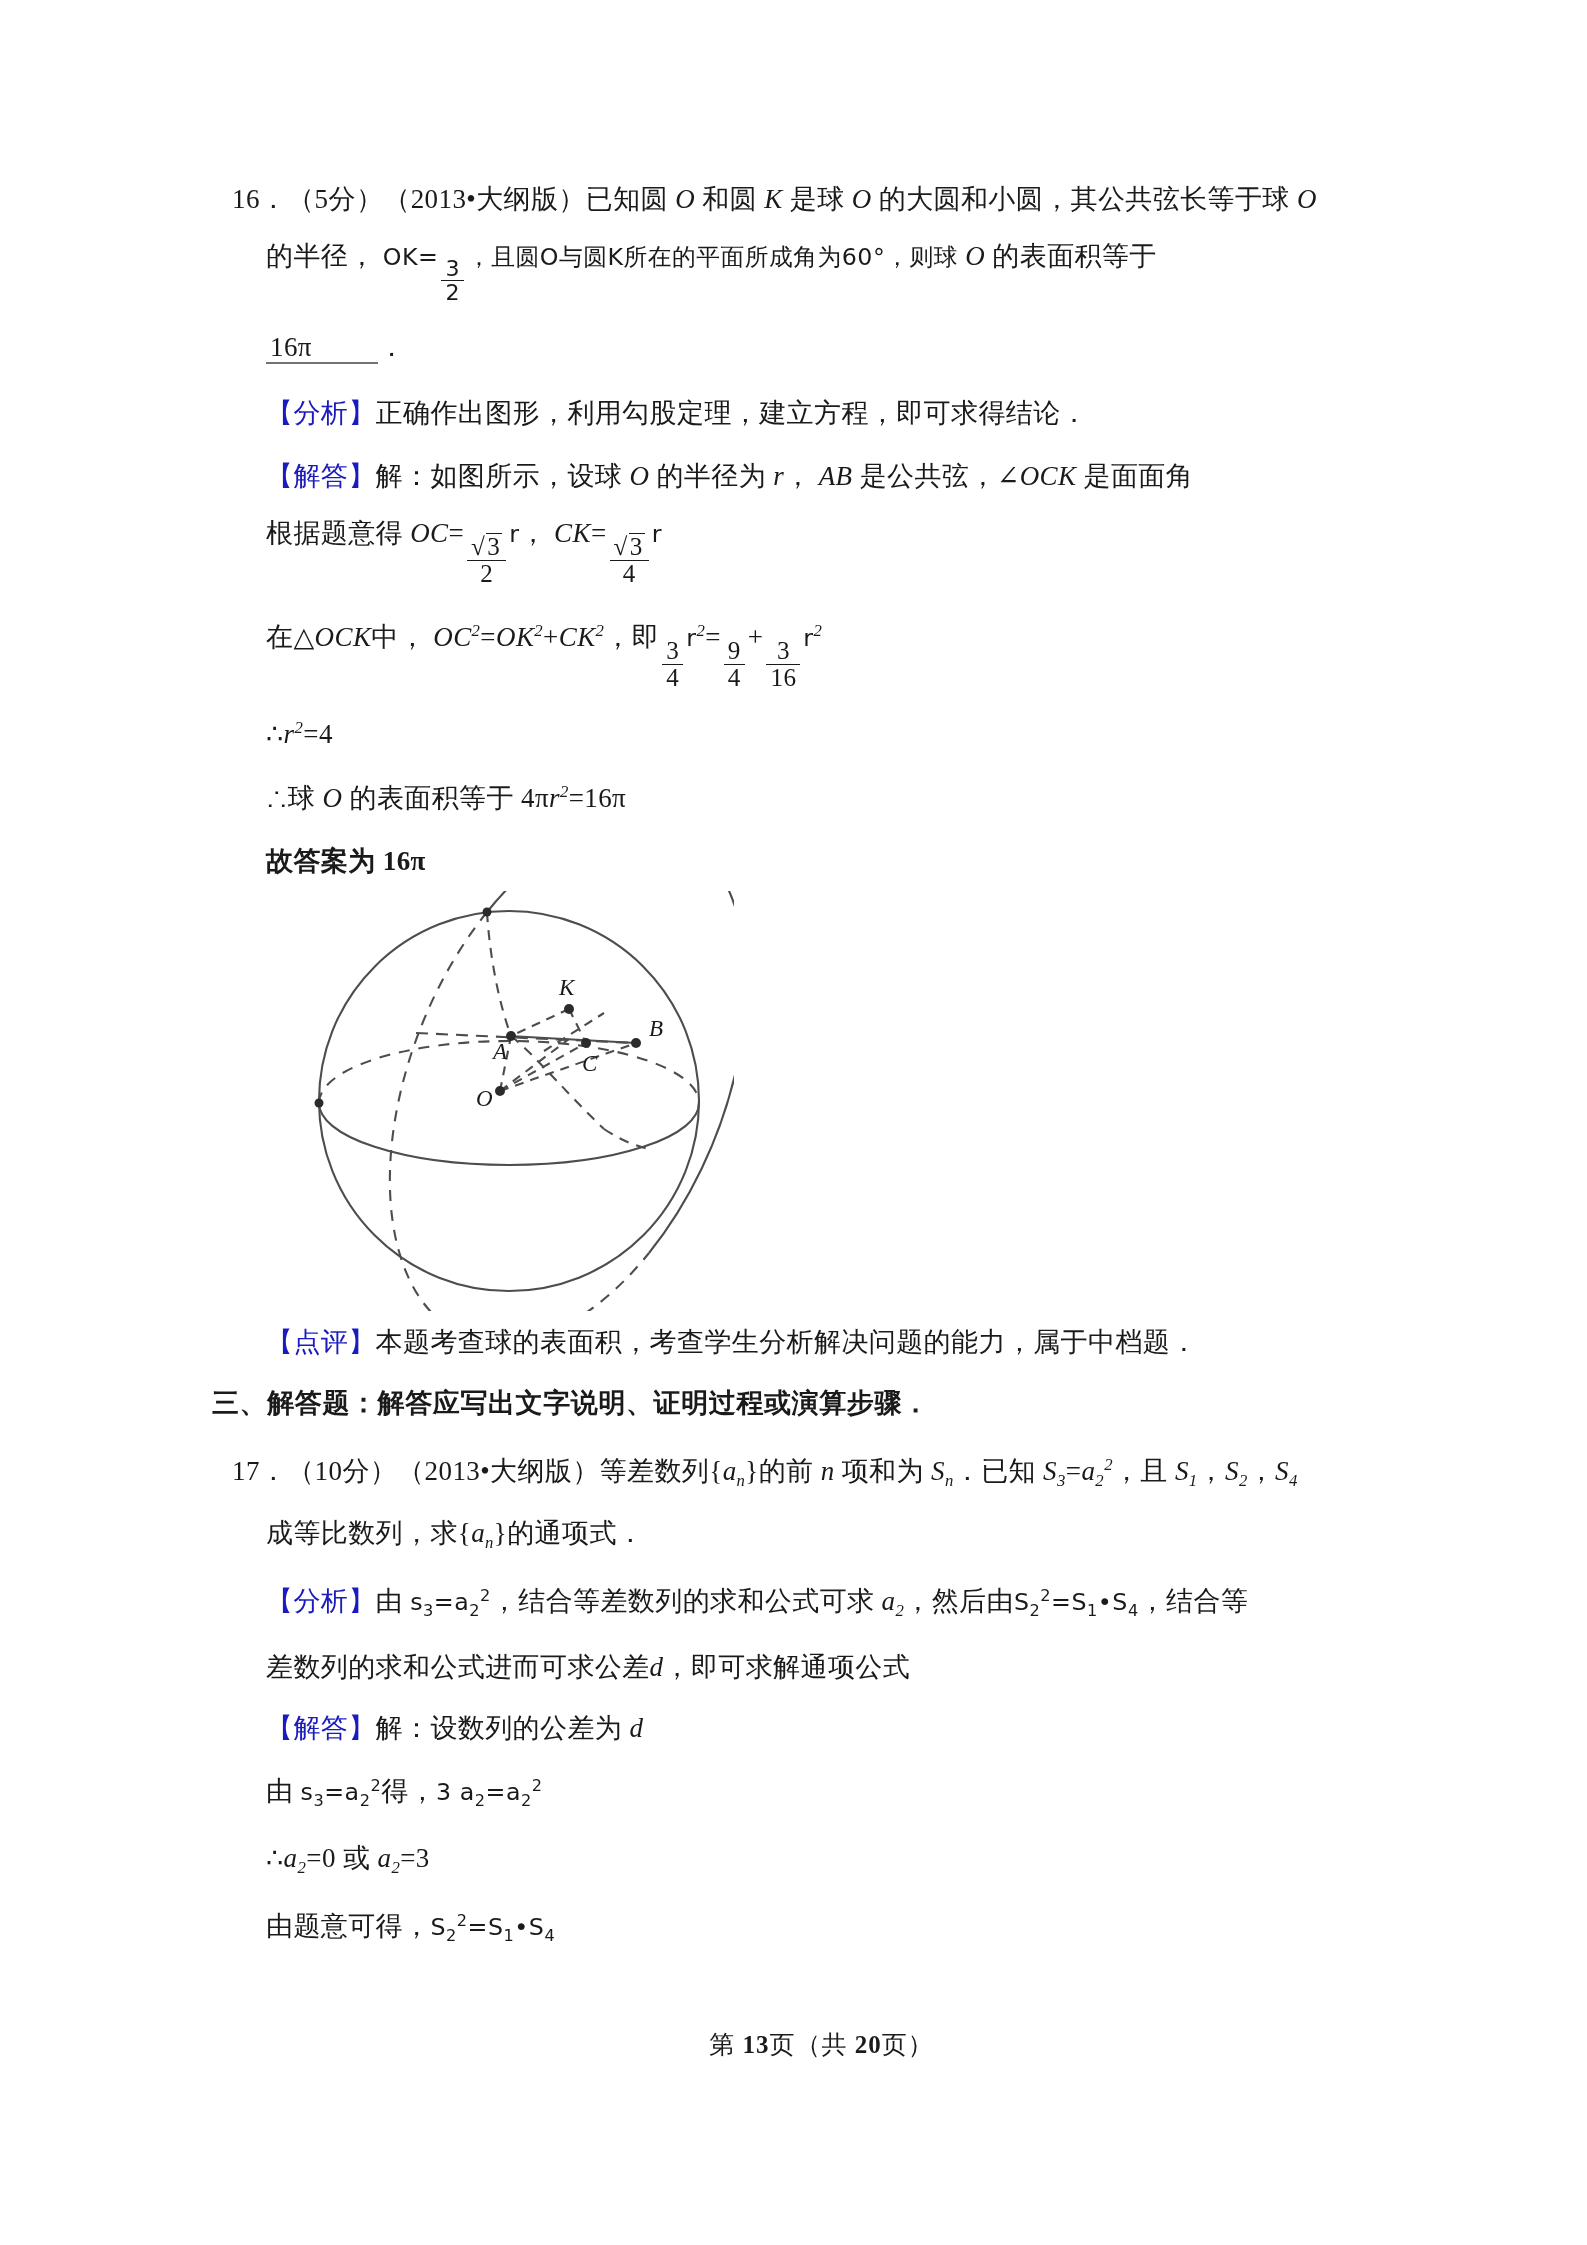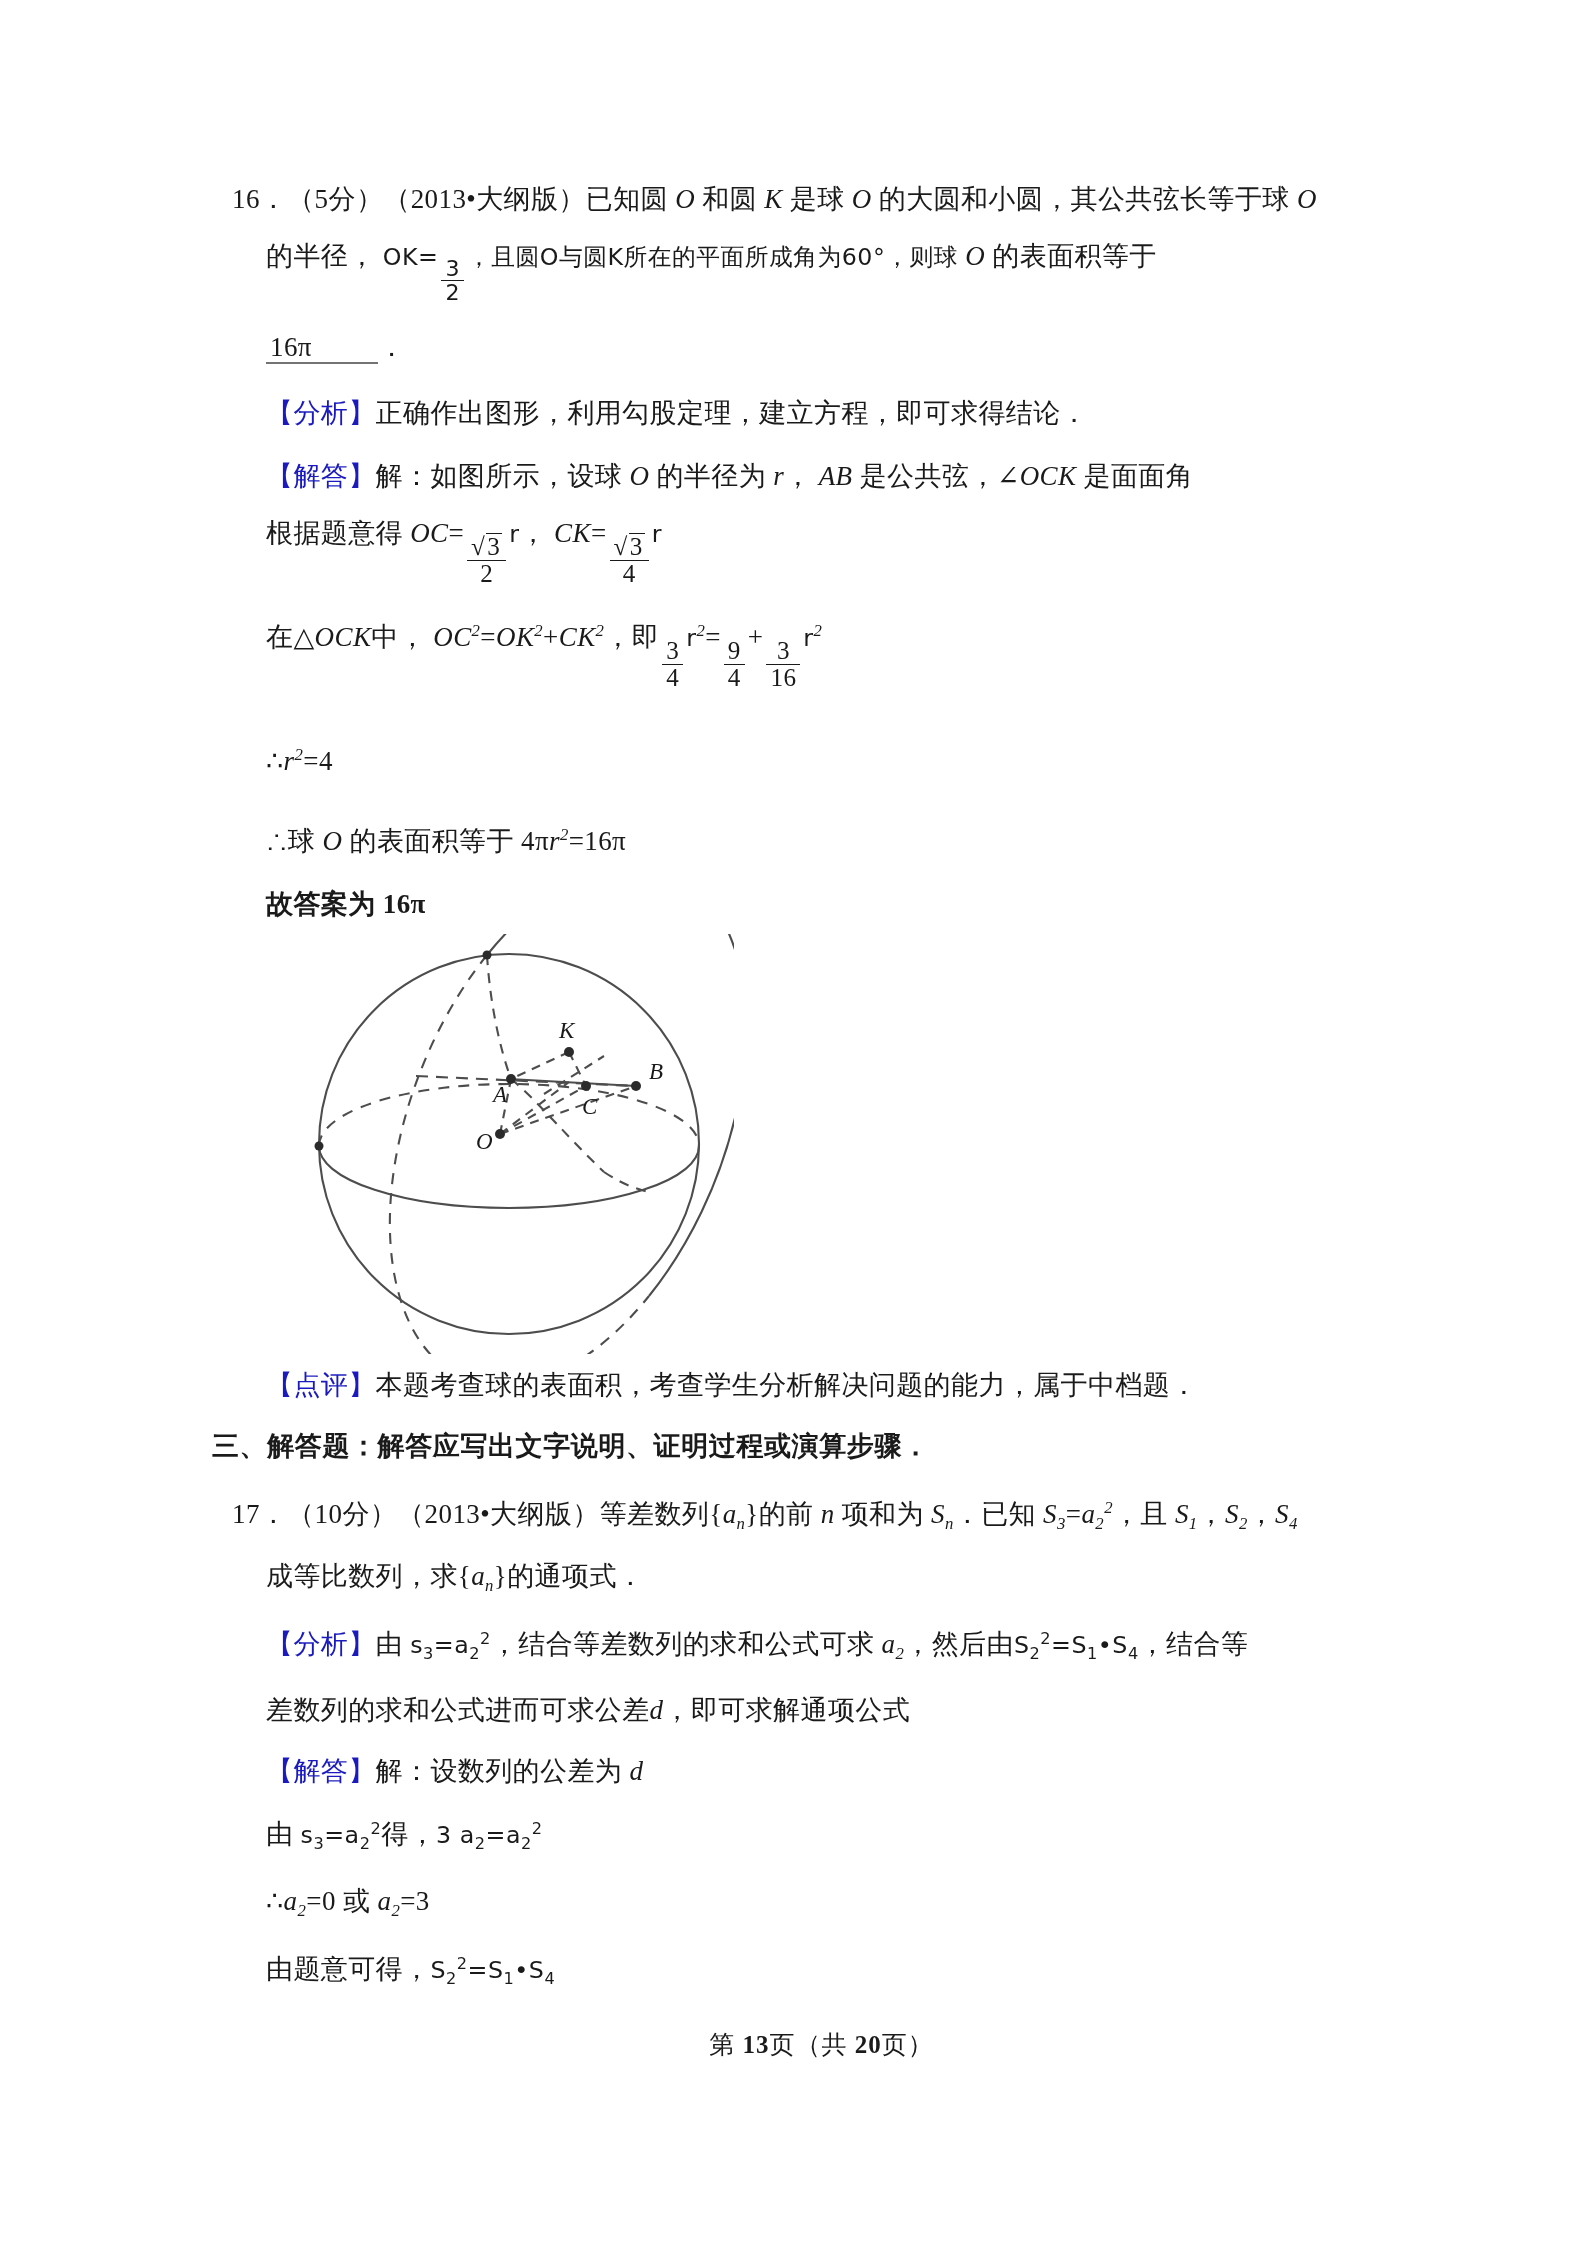--- a/index.html
+++ b/index.html
@@ -143,34 +143,34 @@
       <div class="line indent" style="margin-bottom:36px;">
         <span>根据题意得 </span><span class="it">OC</span><span>=</span><span class="frac">
             <span class="num">√<span class="sq">3</span></span>
             <span class="den">2</span>
           </span><span class="eqimg">r</span><span>，</span> <span class="it">CK</span><span>=</span><span class="frac">
             <span class="num">√<span class="sq">3</span></span>
             <span class="den">4</span>
           </span><span class="eqimg">r</span>
       </div>
 
-      <div class="line indent" style="margin-bottom:56px;">
+      <div class="line indent" style="margin-bottom:29px;">
         <span>在△</span><span class="it">OCK</span><span>中，</span> <span class="it">OC</span><sup class="e">2</sup><span>=</span><span class="it">OK</span><sup class="e">2</sup><span>+</span><span class="it">CK</span><sup class="e">2</sup><span>，即</span><span class="frac">
             <span class="num">3</span>
             <span class="den">4</span>
           </span><span class="eqimg">r</span><sup class="e">2</sup><span>=</span><span class="frac">
             <span class="num">9</span>
             <span class="den">4</span>
           </span><span>+</span><span class="frac">
             <span class="num">3</span>
             <span class="den">16</span>
           </span><span class="eqimg">r</span><sup class="e">2</sup>
       </div>
 
-      <div class="line indent" style="margin-bottom:52px;">
+      <div class="line indent" style="margin-bottom:36px;">
         <span>∴</span><span class="it">r</span><sup class="e">2</sup><span>=4</span>
       </div>
 
       <div class="line indent" style="margin-bottom:36px;">
         <span>∴球</span> <span class="it">O</span> <span>的表面积等于 4π</span><span class="it">r</span><sup class="e">2</sup><span>=16π</span>
       </div>
 
       <div class="line indent" style="margin-bottom:4px;font-weight:bold;">
         <span>故答案为 16π</span>
       </div>

